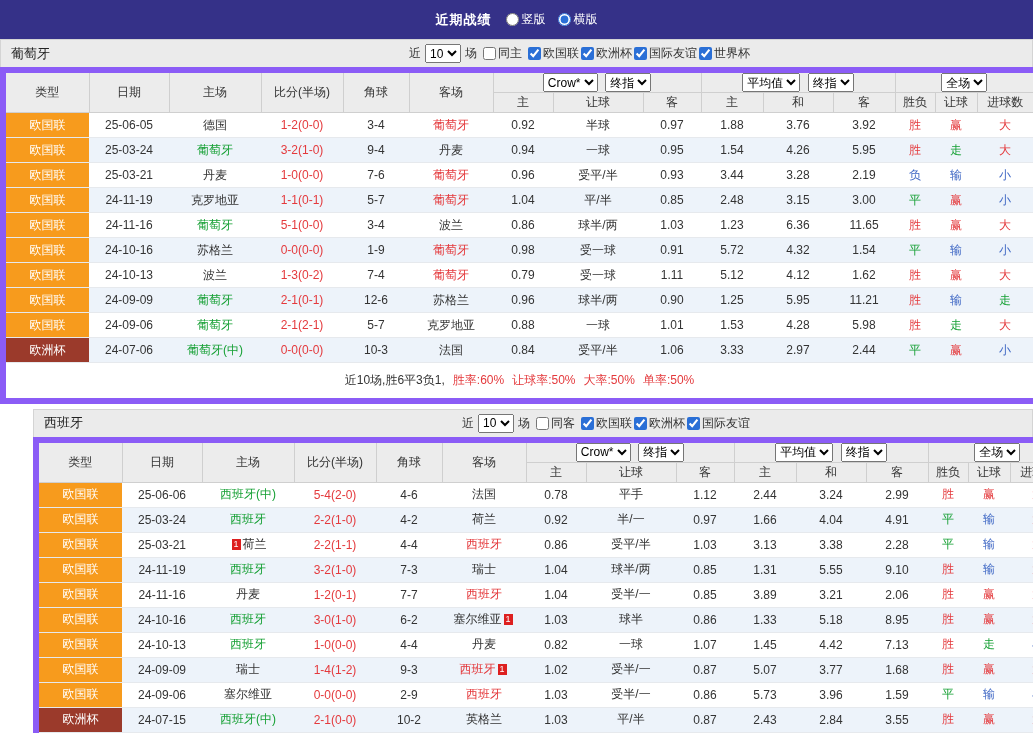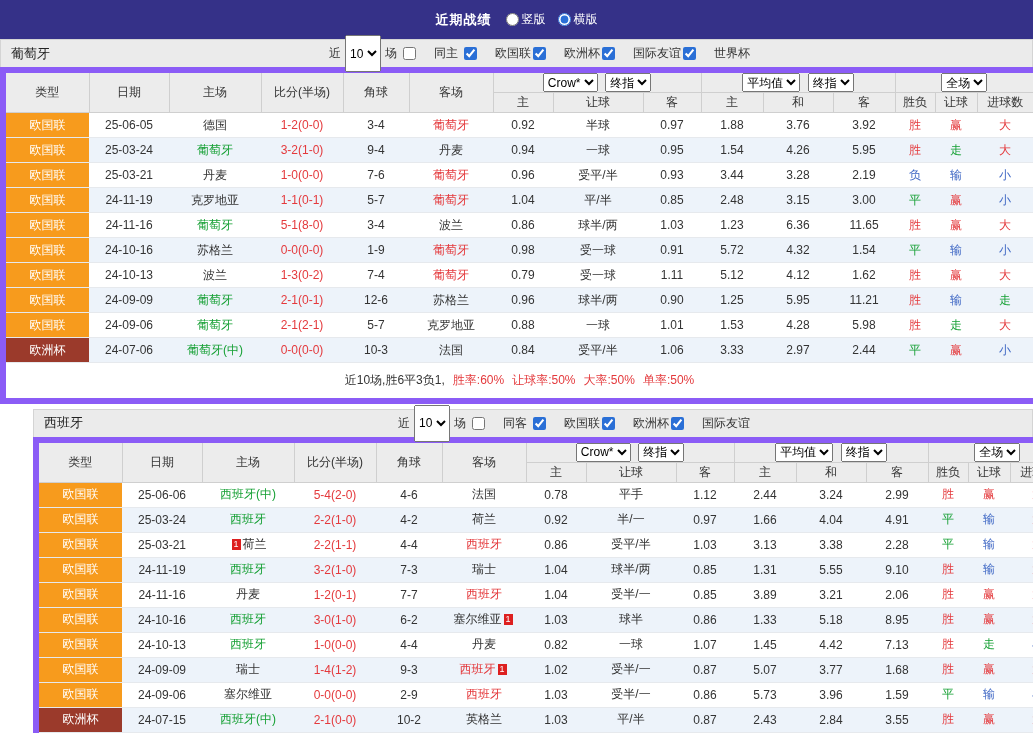--- a/index.html
+++ b/index.html
@@ -11,22 +11,22 @@
   body{width:1033px;background:#fff;font-family:"Liberation Sans","DejaVu Sans",sans-serif;font-size:12px;color:#333;}
   .topbar{height:39px;background:var(--topbar-bg);display:flex;align-items:center;justify-content:center;gap:14px;}
   .topbar .title{color:#fff;font-weight:bold;font-size:13px;letter-spacing:1px;}
   .radio-opt{color:#fff;font-size:12px;display:inline-flex;align-items:center;gap:3px;cursor:pointer;}
   input[type=radio],input[type=checkbox]{accent-color:#2a6fd6;margin:0;width:13px;height:13px;vertical-align:middle;}
   .section{margin-top:0;}
   .section + .section{margin-top:5px;padding-left:33px;}
   .section-header{height:28px;background:#ebebeb;border:1px solid #d4d4d4;border-bottom:none;display:flex;align-items:center;padding:0 10px;font-size:13px;}
   .team-name{color:#222;}
   .filters{margin-left:auto;margin-right:272px;display:flex;align-items:center;gap:4px;font-size:12px;white-space:nowrap;}
-  .filters select{font-size:12px;height:37px;font-family:inherit;}
-  .cb{display:inline-flex;align-items:center;gap:18px;margin-left:2px;cursor:pointer;}
+  .filters select{font-size:12px;height:19px;font-family:inherit;}
+  .cb{display:inline-flex;align-items:center;gap:2px;margin-left:2px;cursor:pointer;}
   table{width:1033px;table-layout:fixed;border-collapse:collapse;font-size:12px;border:6px solid #8b5cf6;}
   thead th{background:var(--header-bg);border:1px solid #cfcfcf;font-weight:normal;padding:0;height:20px;color:#333;text-align:center;white-space:nowrap;overflow:hidden;}
   thead select{font-size:12px;height:19px;margin:0 2px;font-family:inherit;}
   tbody td{text-align:center;height:25px;border-bottom:1px solid #e6e9ed;color:#333;padding:0;white-space:nowrap;overflow:hidden;}
   tbody tr:nth-child(even){background:var(--row-alt-bg);}
   .type-cell{color:#fff;}
   .type-league{background:var(--type-league-bg);}
   .type-cup{background:var(--type-cup-bg);}
   .score{color:var(--accent-red);}
   .feat-home{color:var(--team-green);}
@@ -204,21 +204,21 @@
             <td>3.15</td>
             <td>3.00</td>
             <td class="res-green">平</td>
             <td class="res-red">赢</td>
             <td class="res-blue">小</td>
           </tr>
           <tr>
             <td class="type-cell type-league">欧国联</td>
             <td>24-11-16</td>
             <td><span class="feat-home">葡萄牙</span></td>
-            <td class="score">5-1(8-0)</td>
+            <td class="score">5-1(0-0)</td>
             <td>3-4</td>
             <td><span>波兰</span></td>
             <td>0.86</td>
             <td>球半/两</td>
             <td>1.03</td>
             <td>1.23</td>
             <td>6.36</td>
             <td>11.65</td>
             <td class="res-red">胜</td>
             <td class="res-red">赢</td>

